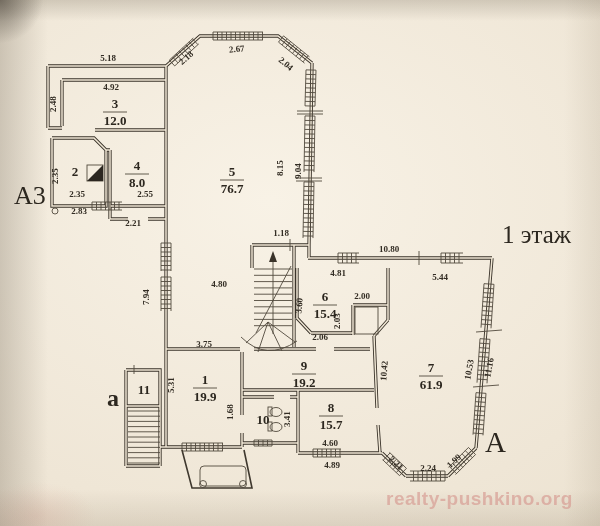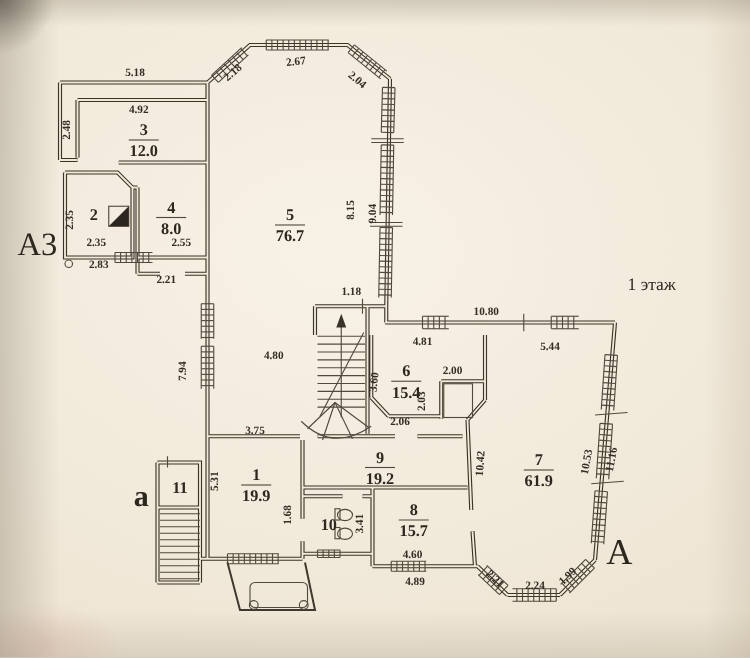--- a/index.html
+++ b/index.html
@@ -17,21 +17,21 @@
   .wall{stroke:#3a332a;stroke-width:3.3;fill:none;stroke-linecap:butt;stroke-linejoin:miter;}
   .wallcore{stroke:#f1e8d6;stroke-width:1.5;fill:none;stroke-linecap:butt;}
   .med{stroke:#3f382e;stroke-width:1.6;fill:none;}
   .tl{stroke:#51493d;stroke-width:.9;fill:none;}
   text.dim{font-family:"Liberation Serif",serif;font-size:9px;font-weight:bold;fill:#332d24;text-anchor:middle;}
   text.rnum,text.rarea{font-family:"Liberation Serif",serif;font-size:13px;font-weight:bold;fill:#2c271f;text-anchor:middle;}
   .axis,.floor,.wm{position:absolute;color:#2c271f;line-height:1;}
   .axis-a3{left:14px;top:183px;font-size:26px;font-family:Liberation Serif, serif;}
   .axis-a{left:107px;top:386px;font-size:24px;font-weight:bold;}
   .axis-A{left:485px;top:428px;font-size:29px;}
-  .floor{left:502px;top:222px;font-size:14px;}
+  .floor{left:502px;top:222px;font-size:25px;}
   .wm{left:386px;top:489px;font-size:19px;font-weight:bold;font-family:"Liberation Sans",sans-serif;
       color:rgba(213,149,141,.62);letter-spacing:.5px;}
 </style>
 </head>
 <body>
 
 <div class="stage">
   <svg id="plan" width="600" height="526" viewBox="0 0 600 526">
     <defs>
       <path id="wallsD" d="
@@ -394,13 +394,14 @@
         <line x1="193" y1="388" x2="217" y2="388" class="tl"></line>
         <text x="205" y="401" class="rarea">19.9</text>
         <text x="144" y="394" class="rnum">11</text>
       </g>
   </svg>
 
   <div class="axis axis-a3">А3</div>
   <div class="axis axis-a">а</div>
   <div class="axis axis-A">А</div>
   <div class="floor">1 этаж</div>
+  <div class="wm">realty-pushkino.org</div>
 </div>
 
 </body></html>

